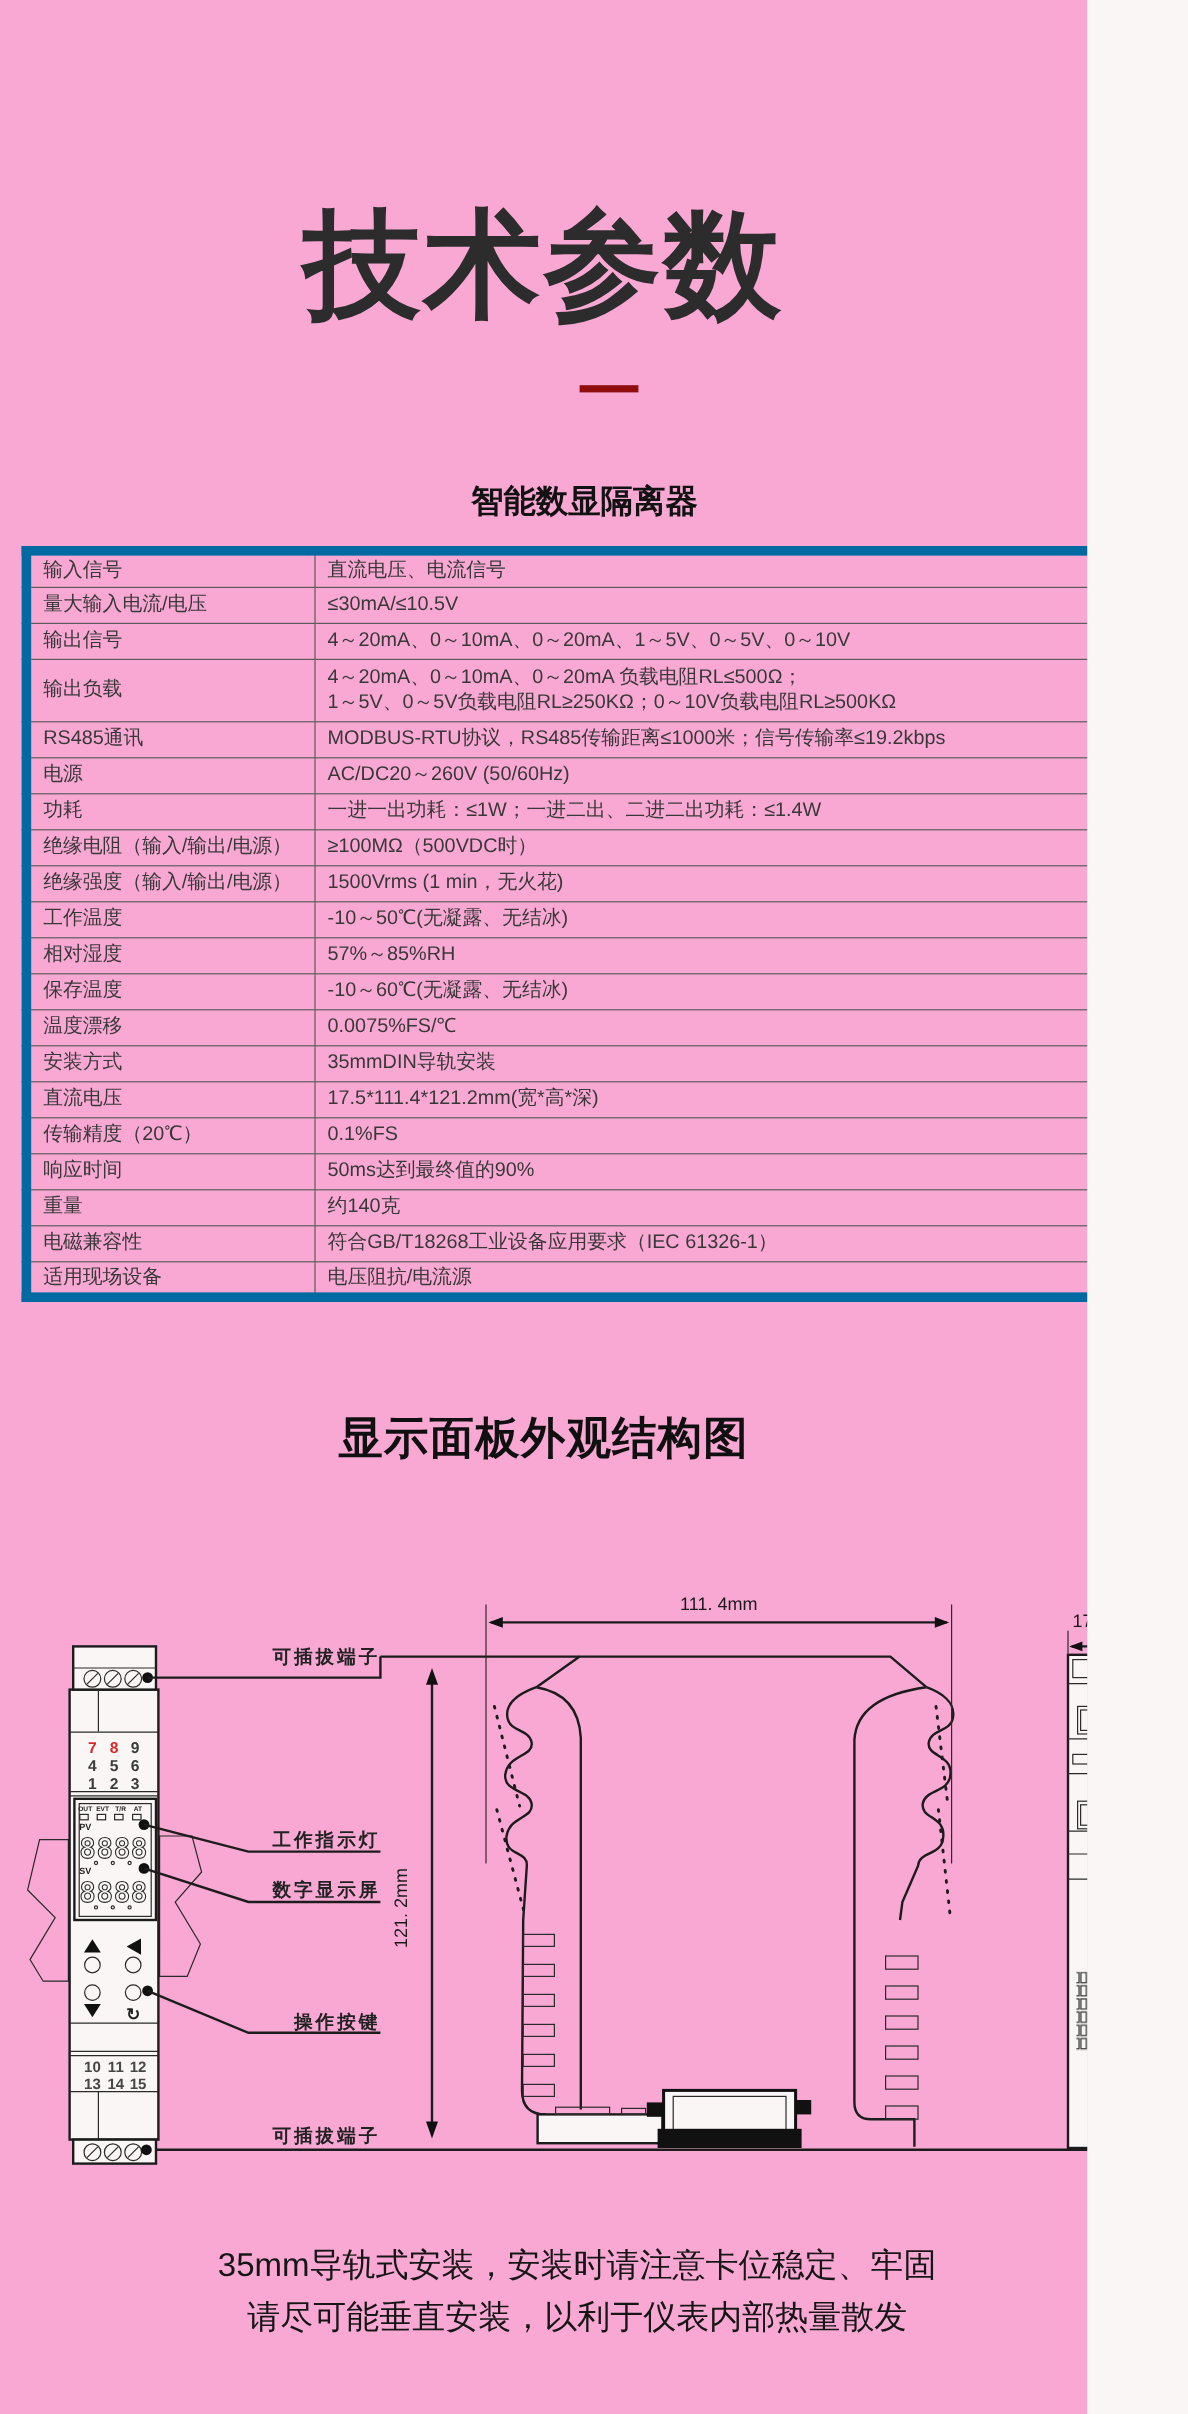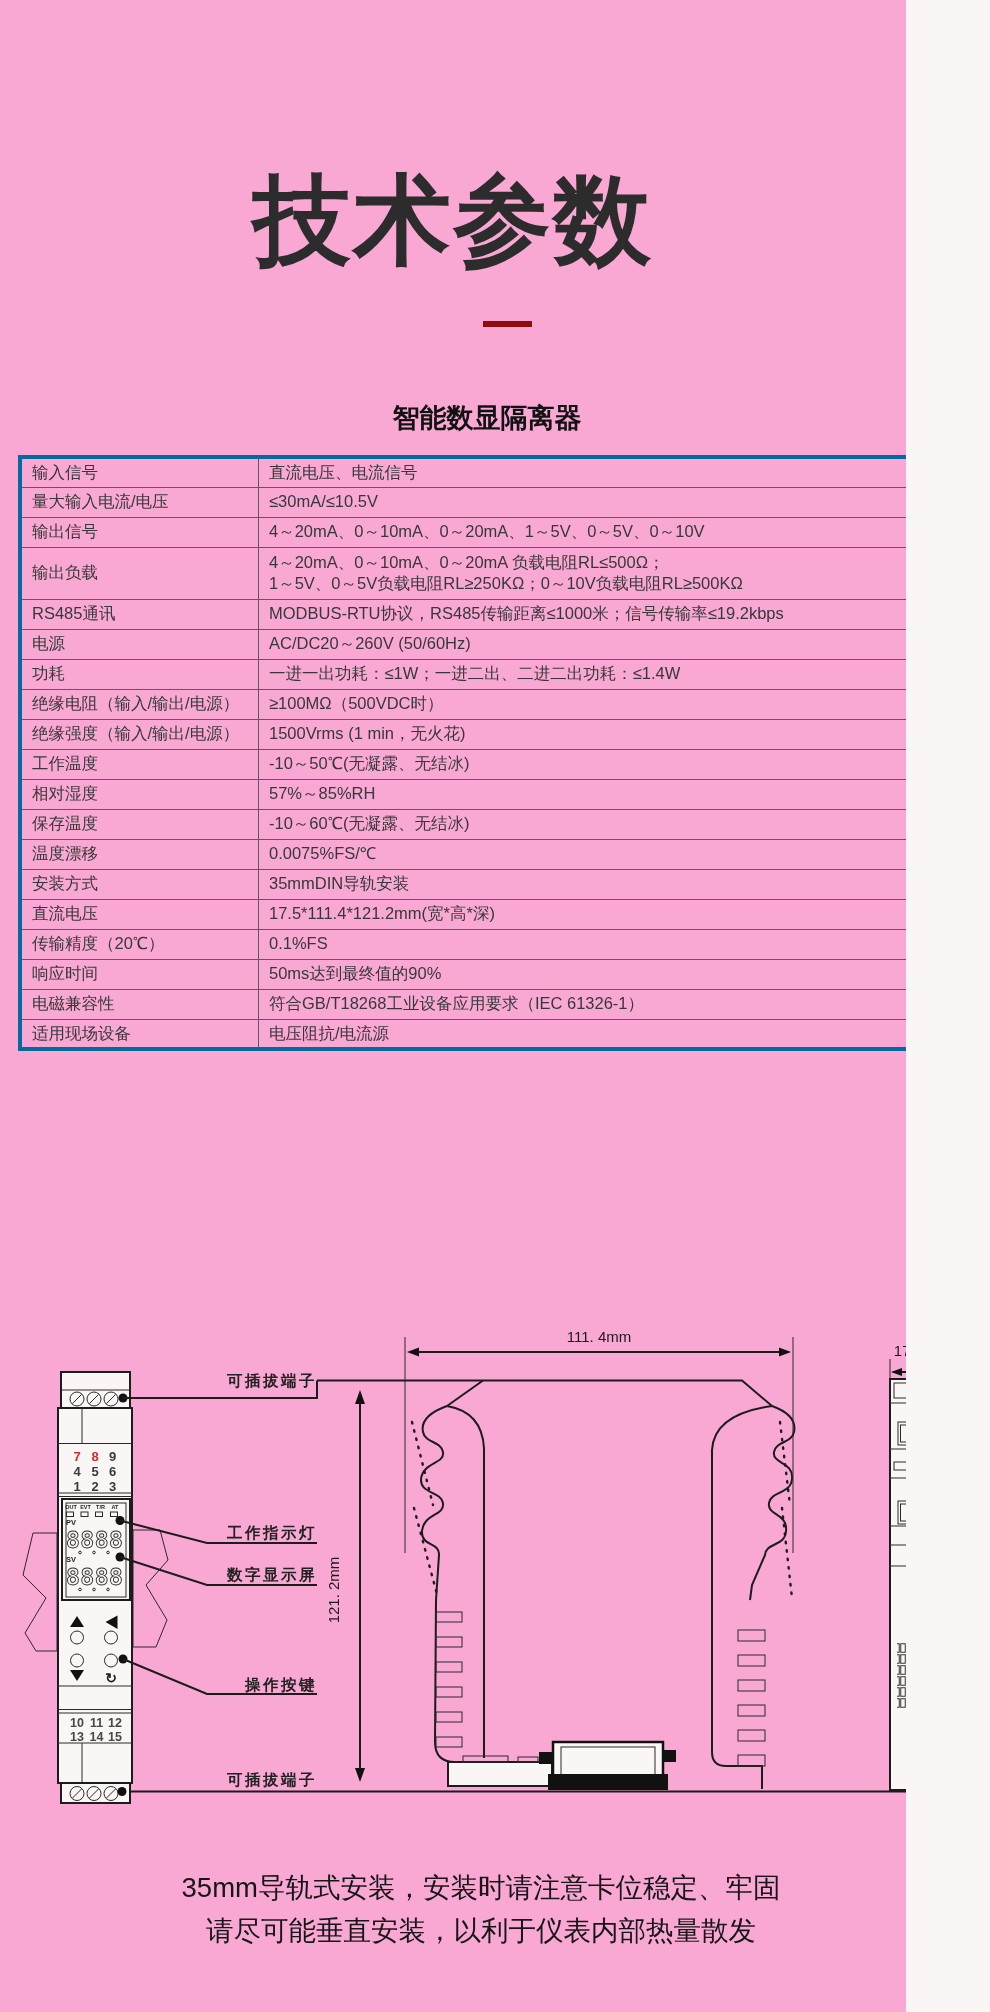--- a/index.html
+++ b/index.html
@@ -6,21 +6,21 @@
   body{font-family:"Liberation Sans", sans-serif; background:#faf6f5;}
   .page{position:relative;width:906px;height:2012px;background:#f9a8d4;overflow:hidden;}
 
   .page-title{position:absolute;top:156px;left:0;width:100%;text-align:center;
     font-size:98px;font-weight:900;color:#2d2c2c;letter-spacing:2px;}
   .accent-dash{position:absolute;top:321px;left:483px;width:49px;height:6px;background:#8f0d0d;}
   .subtitle{position:absolute;top:400px;left:0;width:100%;text-align:center;
     font-size:27px;font-weight:700;color:#121212;margin-left:34px;}
 
   table.spec{position:absolute;top:455px;left:18px;width:954px;border-collapse:collapse;
-    border:4px solid #0369a1;font-size:16.5px;color:#383838;table-layout:fixed;}
+    border:8px solid #0369a1;font-size:16.5px;color:#383838;table-layout:fixed;}
   table.spec td{border:1px solid #5c5c5c;padding:2px 8px 2px 10px;vertical-align:middle;
     white-space:pre-line;line-height:1.3;}
   table.spec td.k{width:218px;}
   table.spec tr{height:30px;}
   table.spec tr.tall{height:52px;}
 
   .section-title{position:absolute;top:1174px;left:0;width:100%;text-align:center;
     font-size:37px;font-weight:900;color:#101010;letter-spacing:1px;}
 
   svg.diagram{position:absolute;top:1280px;left:0;}
@@ -117,30 +117,35 @@
         </tr>
       <tr>
           <td class="k">传输精度（20℃）</td>
           <td class="v">0.1%FS</td>
         </tr>
       <tr>
           <td class="k">响应时间</td>
           <td class="v">50ms达到最终值的90%</td>
         </tr>
       <tr>
+          <td class="k">重量</td>
+          <td class="v">约140克</td>
+        </tr>
+      <tr>
           <td class="k">电磁兼容性</td>
           <td class="v">符合GB/T18268工业设备应用要求（IEC 61326-1）</td>
         </tr>
       <tr>
           <td class="k">适用现场设备</td>
           <td class="v">电压阻抗/电流源</td>
         </tr>
     </tbody>
   </table>
 
+  <div class="section-title">显示面板外观结构图</div>
 
   <svg class="diagram" width="990" height="560" viewBox="0 0 990 560">
     <defs>
       <pattern id="vent" patternUnits="userSpaceOnUse" width="6" height="11">
         <rect x="0.75" y="0.75" width="4.5" height="8.5" fill="none" stroke="#333" stroke-width="1"></rect>
       </pattern>
     </defs>
 
     <line x1="122" y1="511.5" x2="980" y2="511.5" class="ln"></line>
 

